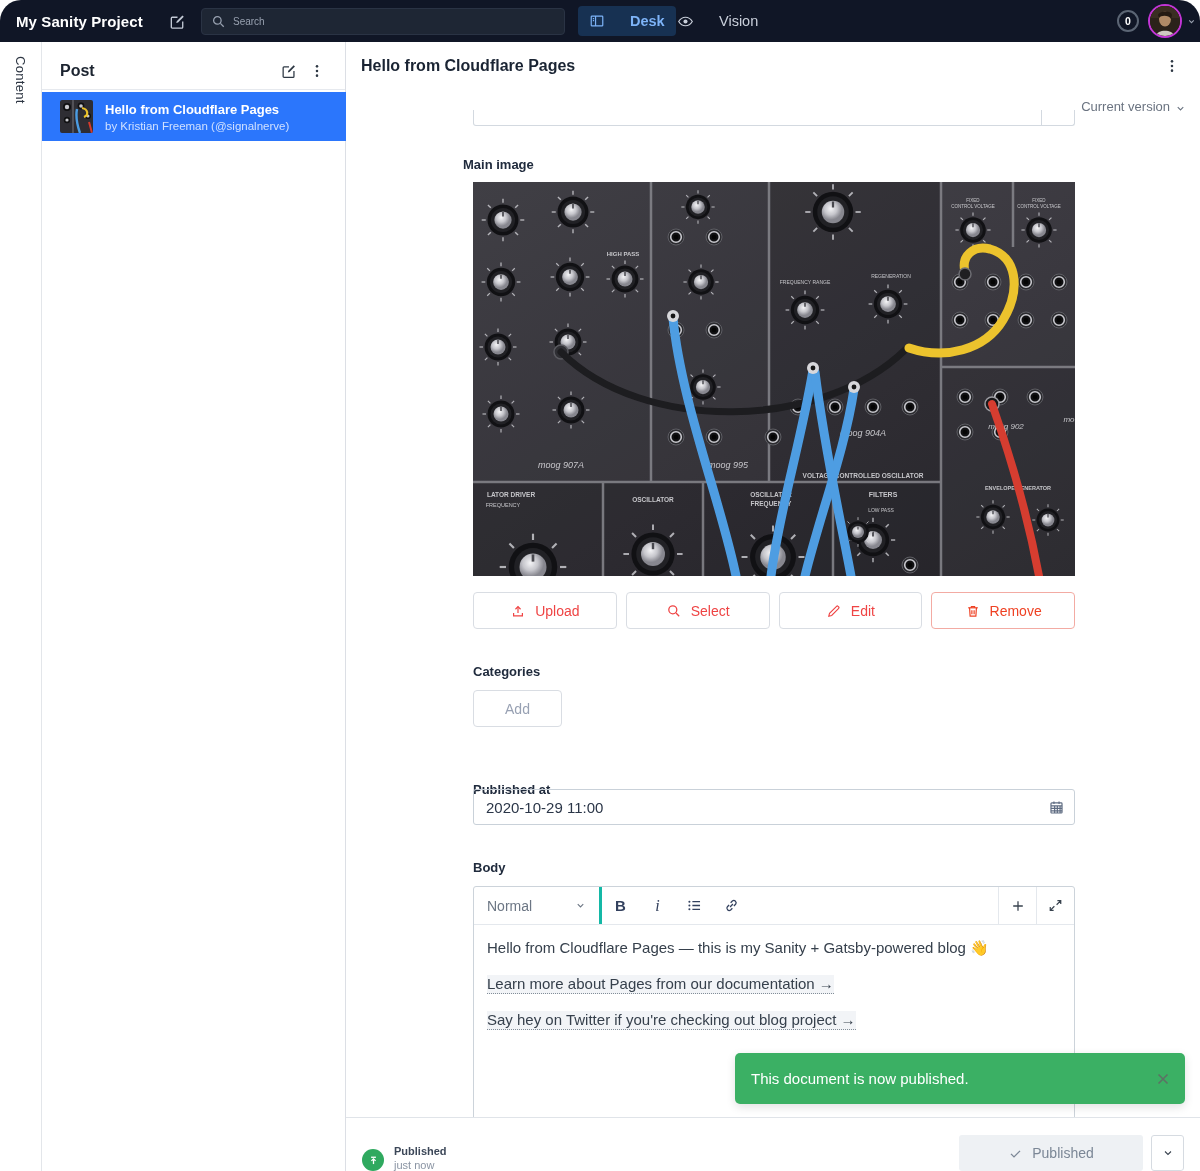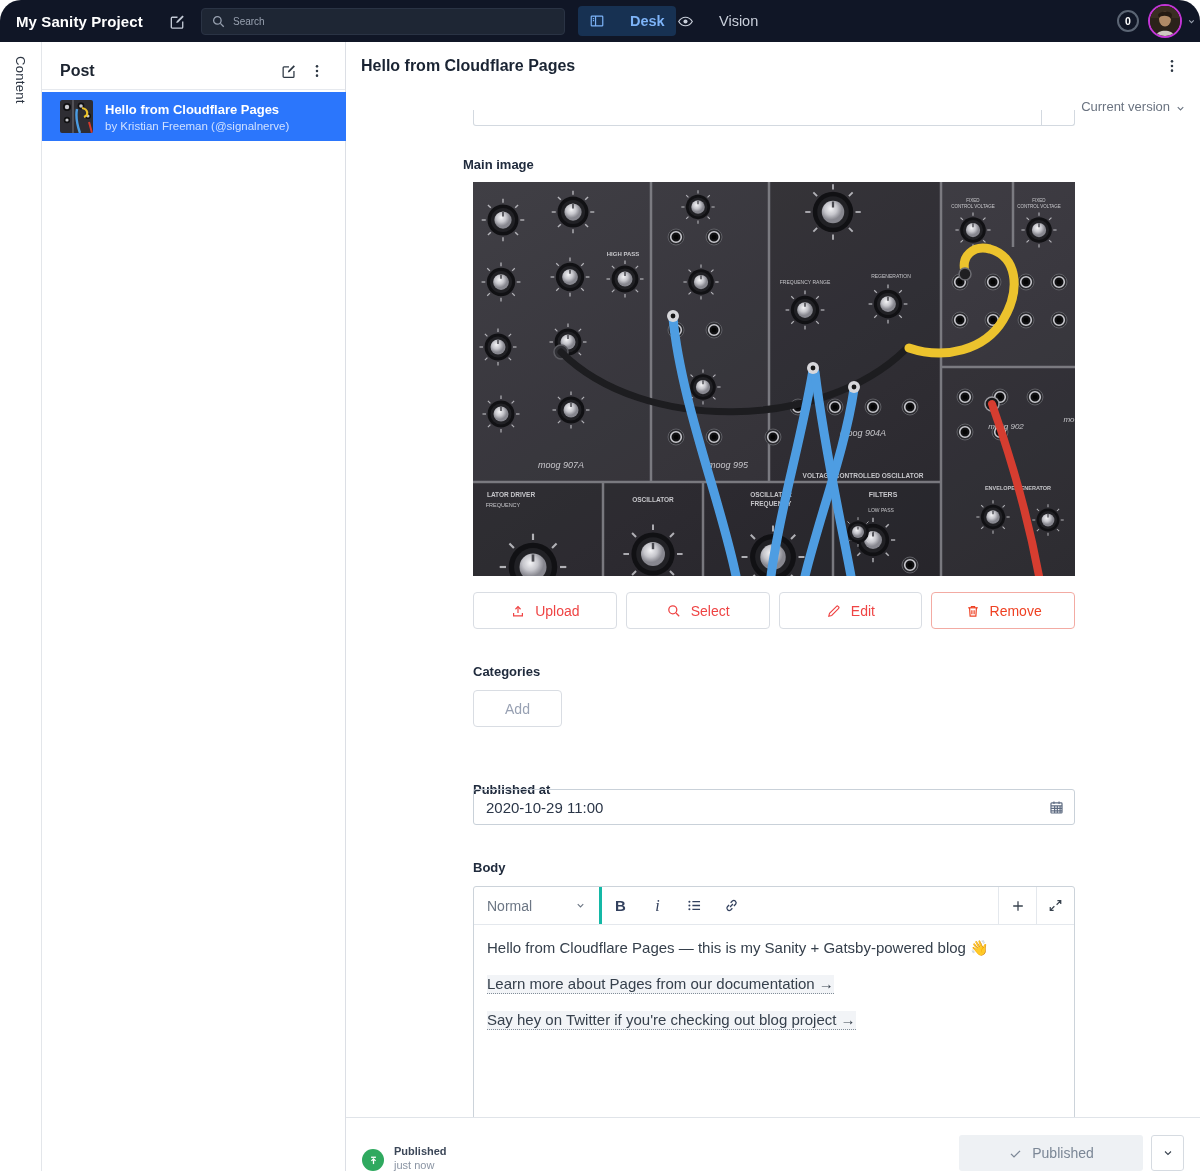--- a/index.html
+++ b/index.html
@@ -495,20 +495,30 @@
           </span>
         </div>
       </div>
       <div class="ed-content">
         <p>Hello from Cloudflare Pages — this is my Sanity + Gatsby-powered blog 👋</p>
         <p><span class="body-link">Learn more about Pages from our documentation →</span></p>
         <p><span class="body-link">Say hey on Twitter if you're checking out blog project →</span></p>
       </div>
     </div>
 
+    <div class="toast">
+      <div class="toast-msg">This document is now published.</div>
+      <div class="toast-x">
+        <span>
+          <svg width="18" height="18" viewBox="0 0 20 20" fill="none" stroke="currentColor" stroke-width="1.8">
+              <path d="M5 5l10 10M15 5L5 15"></path>
+            </svg>
+        </span>
+      </div>
+    </div>
 
     <div class="footer">
       <div class="pub-circle">
         <svg width="13" height="13" viewBox="0 0 20 20" fill="none" stroke="#fff" stroke-width="2">
           <path d="M6.3 5h7.4"></path>
             <path d="M10 15.5V8"></path>
             <path d="M6.8 10.6L10 7.4l3.2 3.2"></path>
         </svg>
       </div>
       <div class="pub-text">

